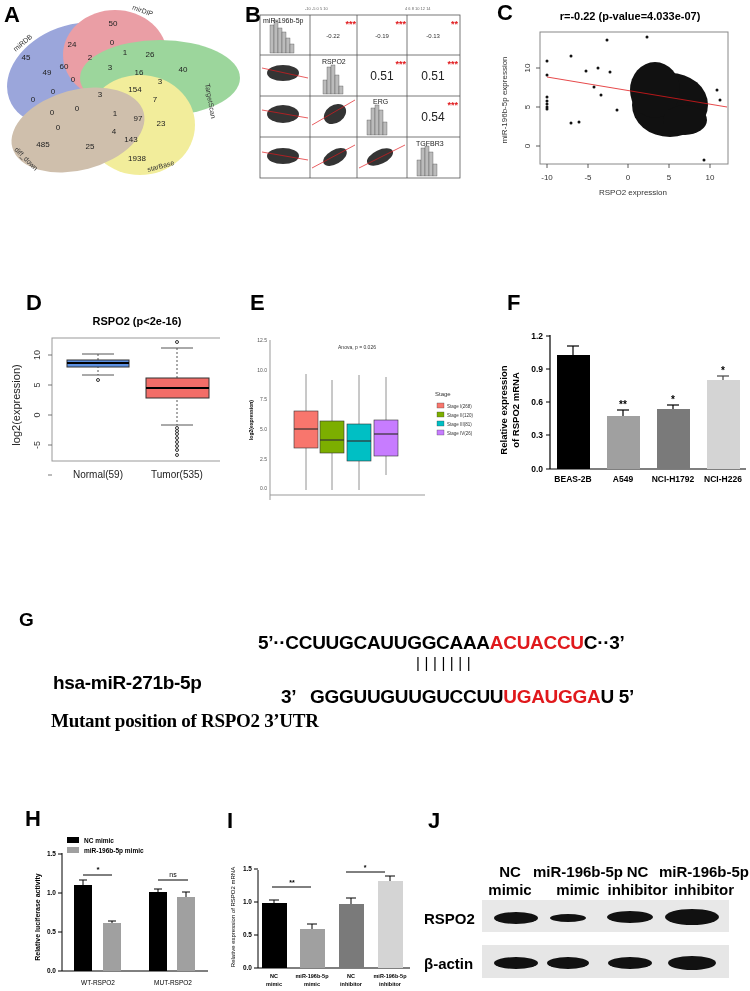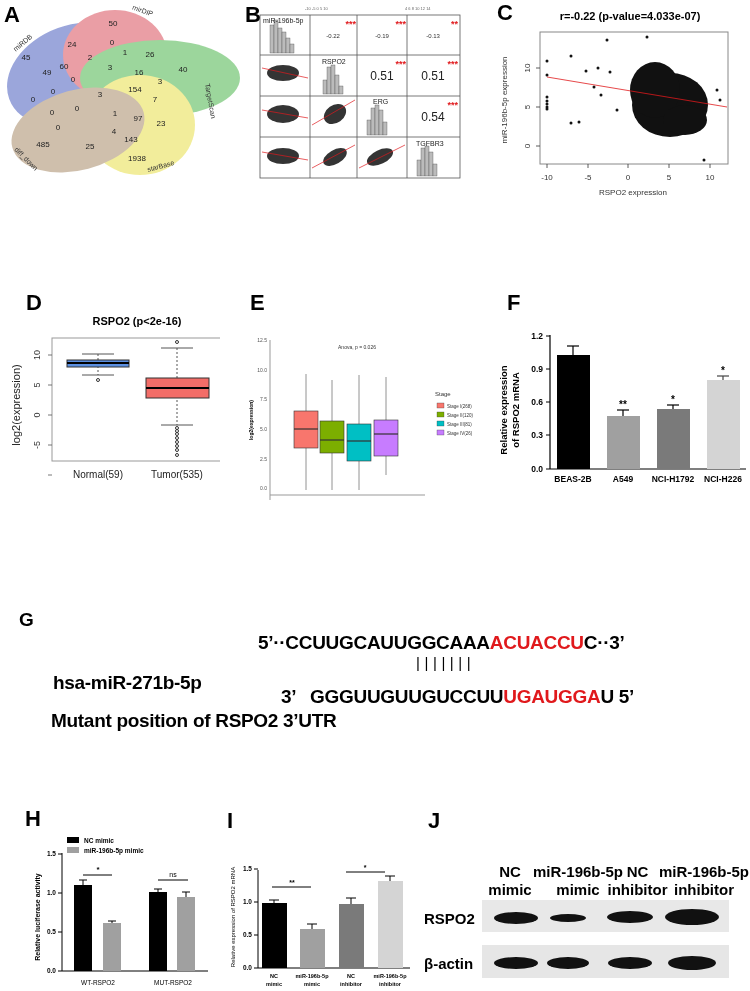--- a/index.html
+++ b/index.html
@@ -358,21 +358,21 @@
 <div class="panel" style="left:0;top:600px;width:750px;height:180px;">
   <div class="plabel" style="left:19px;top:9px;font-size:19px;">G</div>
   <div class="seq-row" style="left:258px;top:32px;">
     <span>5’··CCUUGCAUUGGCAAA</span><span class="red">ACUACCU</span><span>C··3’</span>
   </div>
   <div class="seq-row" style="left:416px;top:54px;font-weight:normal;font-size:15px;letter-spacing:0.2px;">| | | | | | |</div>
   <div class="seq-row" style="left:53px;top:72px;">hsa-miR-271b-5p</div>
   <div class="seq-row" style="left:261px;top:64px;white-space:pre;">
     <span>3’   GGGUUGUUGUCCUU</span><span class="red">UGAUGGA</span><span>U 5’</span>
   </div>
-  <div class="seq-row" style="left:51px;top:110px;">Mutant position of RSPO2 3’UTR</div>
+  <div class="seq-row" style="left:51px;top:110px;font-family:Liberation Serif, serif;">Mutant position of RSPO2 3’UTR</div>
 </div>
 
 <div class="panel" style="left:0;top:775px;width:220px;height:216px;">
   <div class="plabel" style="left:25px;top:31px;">H</div>
   <svg width="220" height="216">
     <rect x="67" y="62" width="12" height="6" fill="#000"></rect>
     <rect x="67" y="72" width="12" height="6" fill="#a0a0a0"></rect>
     <text x="84" y="68" font-size="6.5" font-weight="bold">NC mimic</text>
     <text x="84" y="78" font-size="6.5" font-weight="bold">miR-196b-5p mimic</text>
     <text x="40" y="142" font-size="7" font-weight="bold" text-anchor="middle" transform="rotate(-90 40 142)">Relative luciferase activity</text>

